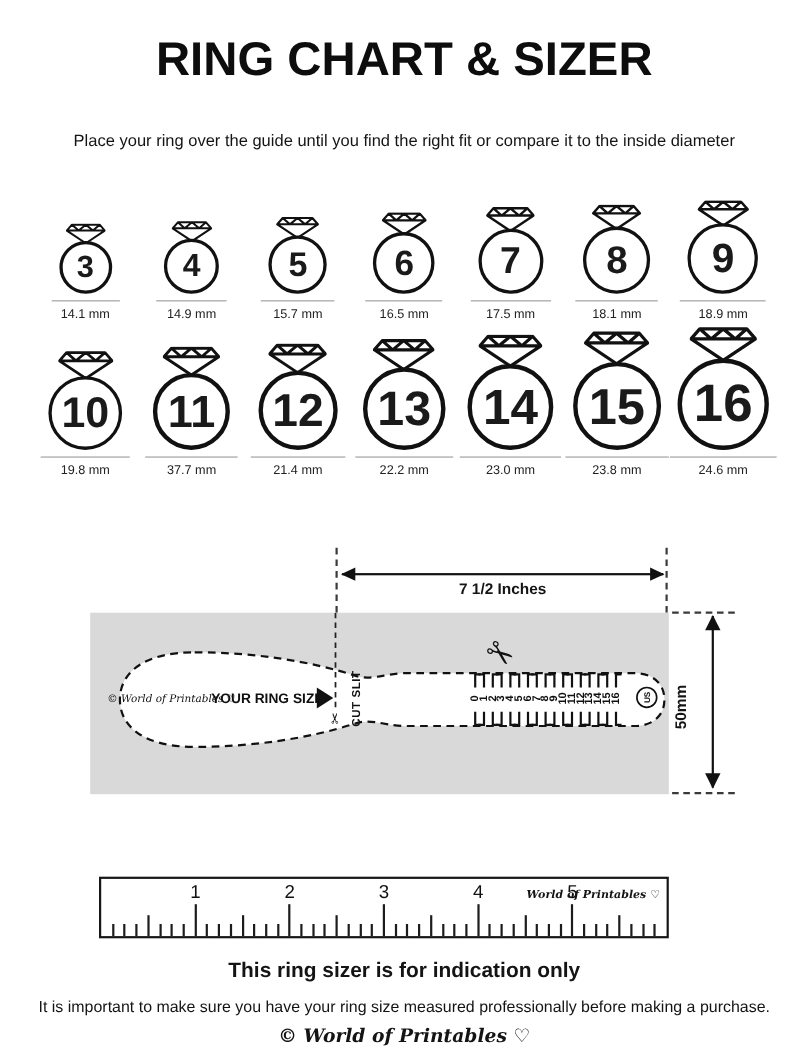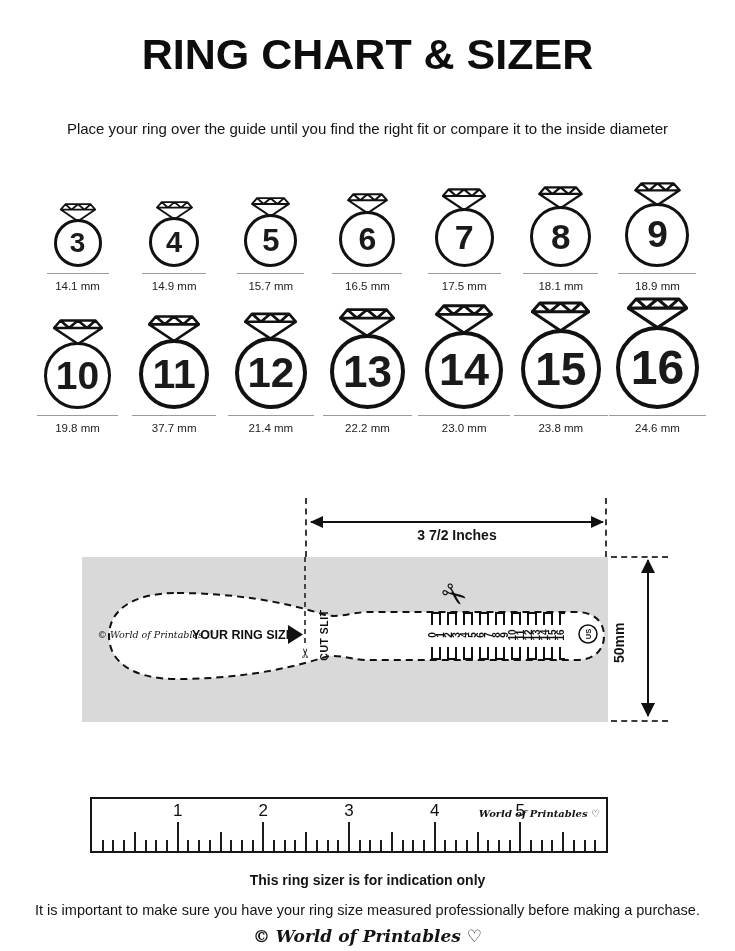--- a/index.html
+++ b/index.html
@@ -51,21 +51,21 @@
 
   .important { position:absolute; top:733px; left:0; width:100%; text-align:center; font-size:14.5px; }
 
   .ruler { position:absolute; left:90px; top:797px; width:518px; height:56px;
            border:2px solid #161616; background:#fff; }
   .rtick { position:absolute; bottom:0; width:2px; background:#1c1c1c; }
   .rnum { position:absolute; top:2px; transform:translateX(-50%); font-size:17px; color:#111; }
   .ruler .brand { position:absolute; right:6px; top:9px; font-size:10px; font-weight:bold; }
 
   .footer { position:absolute; top:872px; left:0; width:100%; text-align:center; }
-  .footer .f1 { font-size:14px; font-weight:bold; }
+  .footer .f1 { font-size:19px; font-weight:bold; }
   .footer .f2 { font-size:14.5px; margin-top:14px; }
   .footer .brand { margin-top:8px; font-size:17px; font-weight:bold; }
 </style>
 </head>
 <body>
 
 <div class="page">
 
   <div class="title">RING CHART &amp; SIZER</div>
 
@@ -219,21 +219,21 @@
     </div>
 
   <div class="sizer-section">
     <div class="vdash vdash-l"></div>
     <div class="vdash vdash-r"></div>
 
     <div class="dim-h">
       <i class="ah ah-l"></i>
       <i class="ah ah-r"></i>
     </div>
-    <div class="dim-label-h">3 7/2 Inches</div>
+    <div class="dim-label-h">7 1/2 Inches</div>
 
     <div class="gray-box">
       <svg width="526" height="165" viewBox="0 0 526 165">
         <path d="M 95 36 C 148 36 200 44 240 57 C 254 62 266 56 284 55 L 495 55 C 511 55 522 64 522 79 C 522 94 511 103 495 103 L 284 103 C 266 102 254 96 240 101 C 200 114 148 122 95 122 C 48 122 27 103 27 79 C 27 55 48 36 95 36 Z" fill="#ffffff" stroke="#111" stroke-width="2" stroke-dasharray="7 5"></path>
         <line x1="223" y1="0" x2="223" y2="86" stroke="#222" stroke-width="1.6" stroke-dasharray="5 4"></line>
         <text transform="translate(223,96) rotate(-90)" font-size="13" text-anchor="middle" dominant-baseline="central" fill="#111">✂</text>
         <text transform="translate(372,38) rotate(38)" font-size="30" text-anchor="middle" dominant-baseline="central" fill="#111">✂</text>
         <text x="74" y="81" text-anchor="middle" font-size="9.5" font-family="DejaVu Serif, Liberation Serif, serif" font-style="italic" fill="#111">© World of Printables ♡</text>
         <text x="161" y="82" text-anchor="middle" font-size="12.5" font-weight="bold" fill="#0f0f0f">YOUR RING SIZE</text>
         <polygon points="206,68 221,77.5 206,87" fill="#111"></polygon>

